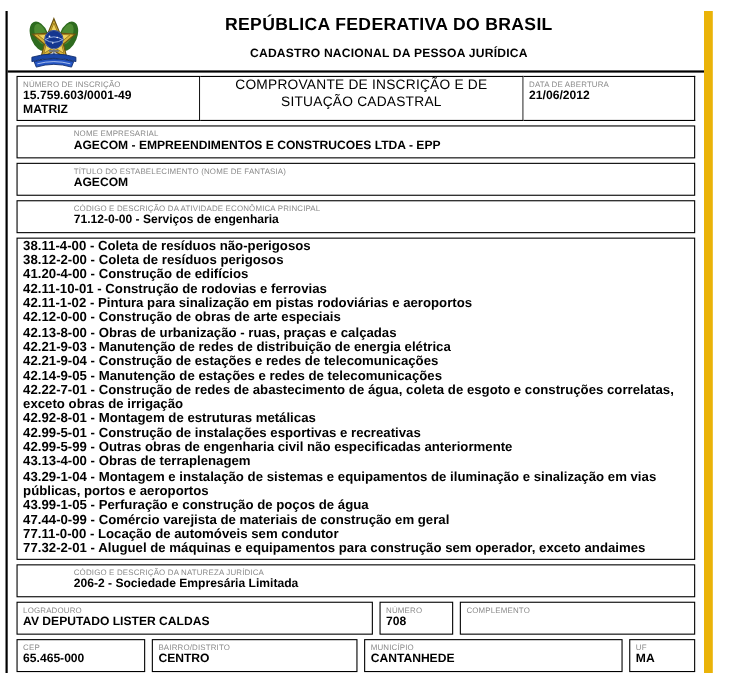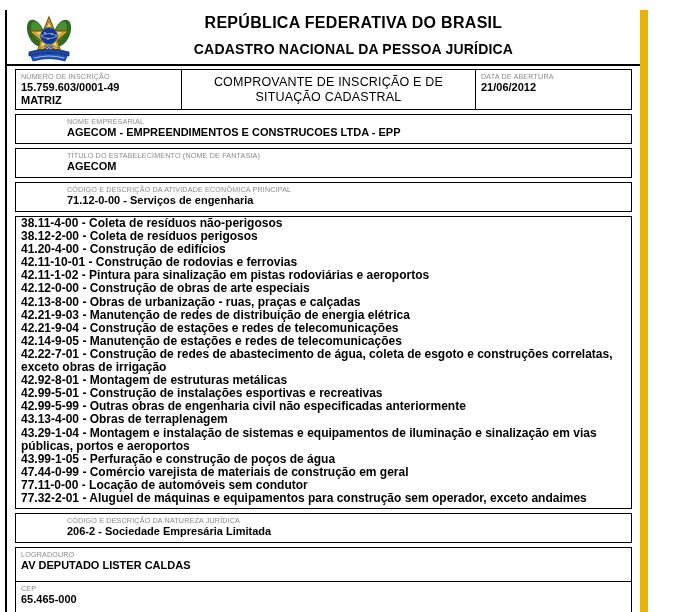--- a/index.html
+++ b/index.html
@@ -60,21 +60,21 @@
     padding-top: 3px;
   }
   .title-1 {
     font-size: 16px;
     font-weight: bold;
     letter-spacing: 0.3px;
     line-height: 20px;
     white-space: nowrap;
   }
   .title-2 {
-    font-size: 14px;
+    font-size: 11px;
     font-weight: bold;
     letter-spacing: 0.2px;
     line-height: 20px;
     margin-top: 6px;
     white-space: nowrap;
   }
 
   
   .box {
     border: 1px solid #000;
@@ -109,21 +109,21 @@
   }
   .cell-inscricao {
     width: 167px;
     flex: 0 0 167px;
   }
   .cell-inscricao .val { line-height: 12.5px; }
   .cell-comprovante {
     flex: 1 1 auto;
     border-left: 0;
     display: flex;
-    align-items: center;
+    align-items: flex-start;
     justify-content: center;
     text-align: center;
   }
   .cell-comprovante .ct {
     font-size: 12.5px;
     line-height: 15px;
     letter-spacing: 0.2px;
   }
   .cell-data {
     width: 156px;
@@ -144,24 +144,24 @@
   }
   .act {
     font-size: 12px;
     font-weight: bold;
     line-height: 13.1px;
     white-space: normal;
     padding-right: 6px;
   }
 
   
-  .row { display: flex; margin-top: 4px; height: 30px; flex-direction: column; }
+  .row { display: flex; margin-top: 4px; height: 30px; }
   .gap { width: 6px; flex: 0 0 6px; }
   .c-logradouro { flex: 0 0 324px; }
-  .c-numero     { flex: 0 0 67px; padding-left: 40px; }
+  .c-numero     { flex: 0 0 67px; }
   .c-complemento{ flex: 1 1 auto; }
   .c-cep        { flex: 0 0 117px; }
   .c-bairro     { flex: 0 0 187px; }
   .c-municipio  { flex: 0 0 235px; }
   .c-uf         { flex: 1 1 auto; }
 </style>
 </head>
 <body>
 
 <div class="page">

